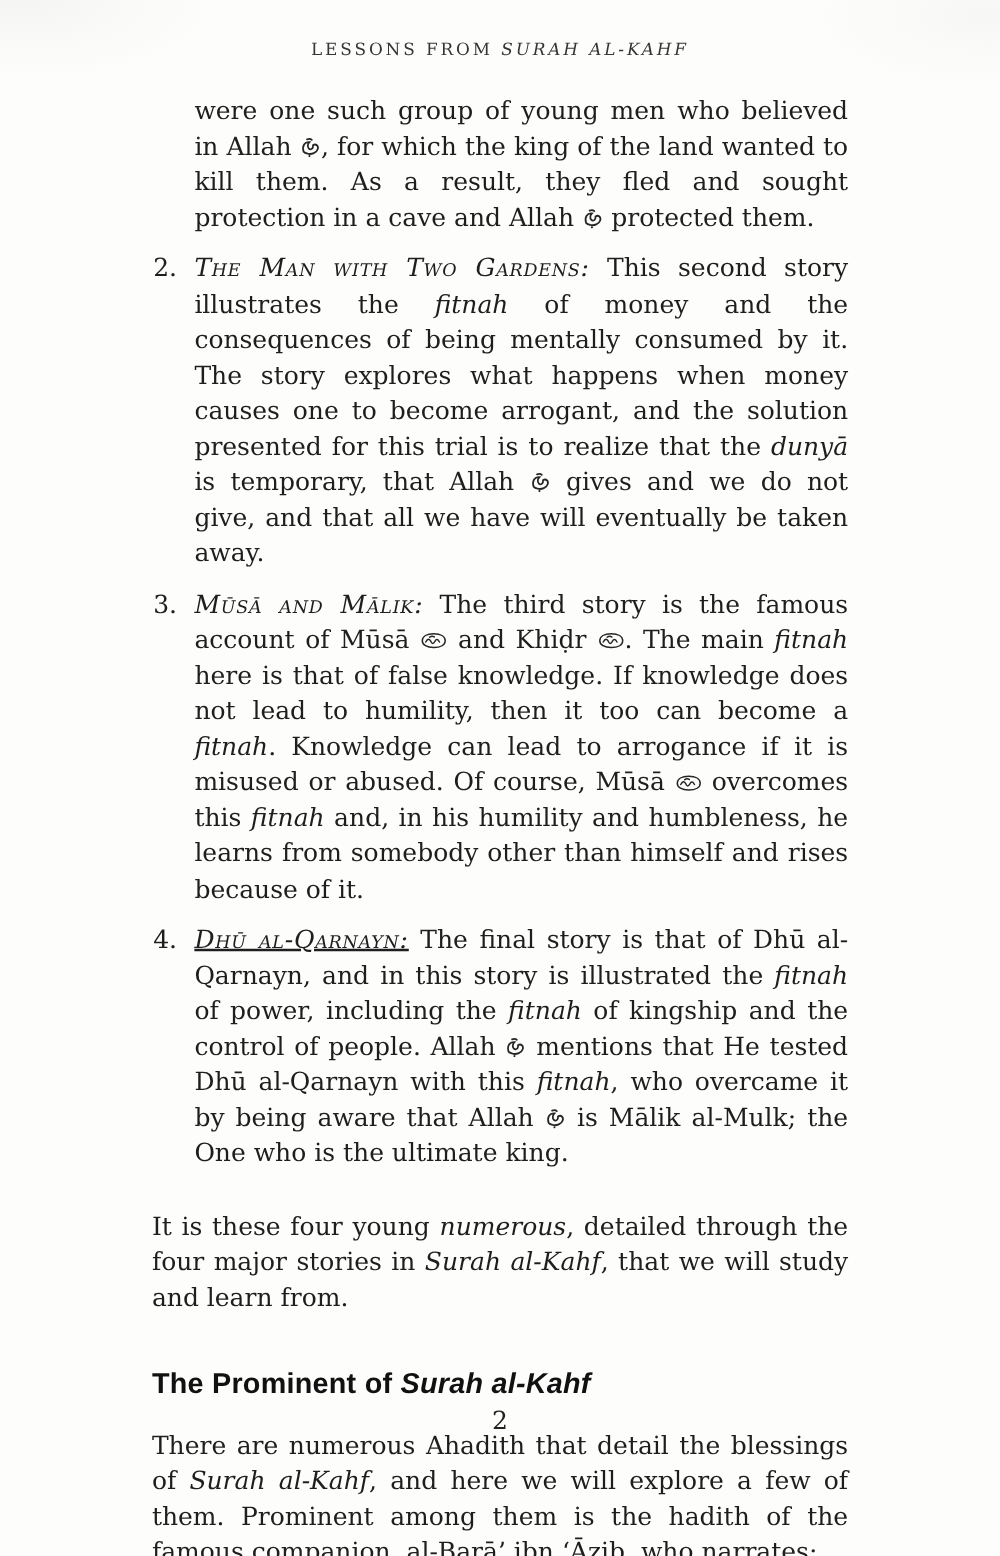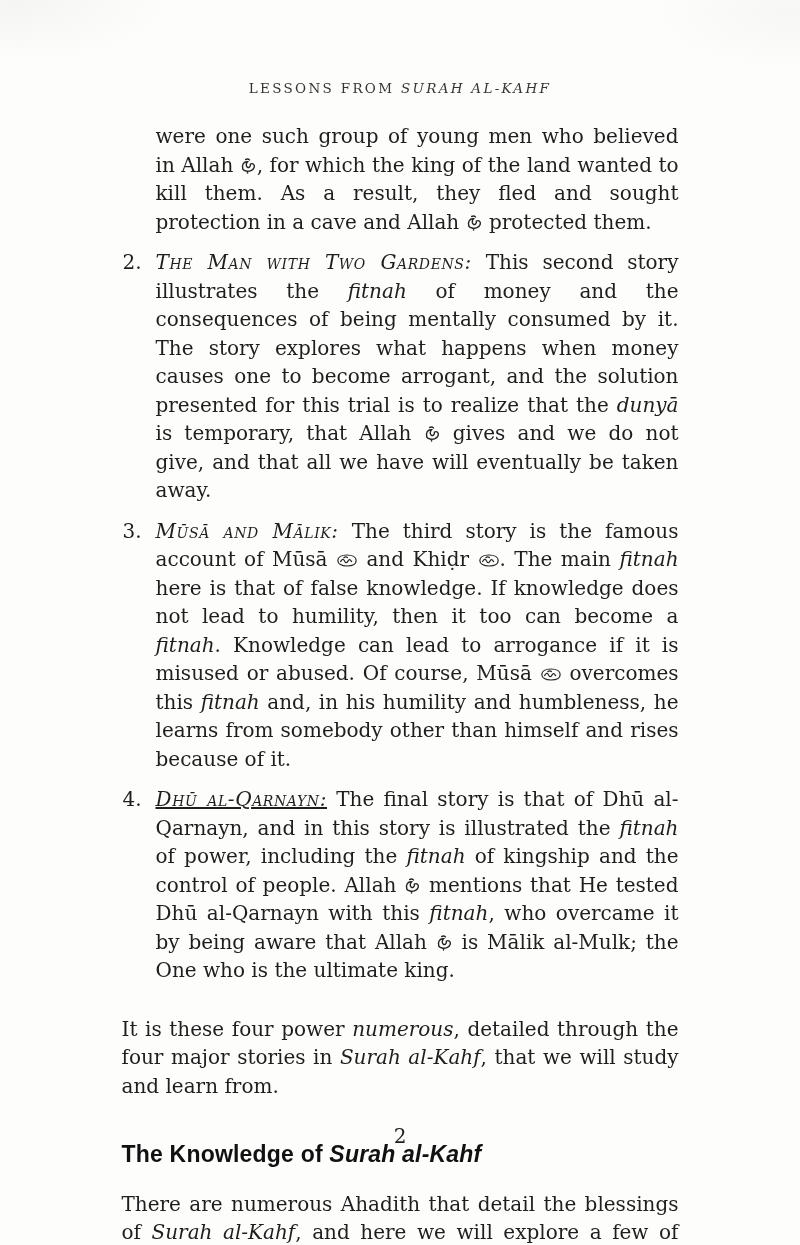--- a/index.html
+++ b/index.html
@@ -10,21 +10,21 @@
     margin: 0 auto;
     background:
       radial-gradient(220px 90px at 2% 0%, rgba(90,90,90,0.05), rgba(0,0,0,0) 70%),
       radial-gradient(200px 80px at 99% 1%, rgba(90,90,90,0.04), rgba(0,0,0,0) 70%),
       #fdfdfc;
     color: #1e1e1e;
     font-family: "DejaVu Serif", "Liberation Serif", serif;
     overflow: hidden;
   }
   .running-header {
-    padding-top: 80px;
+    padding-top: 32px;
     text-align: center;
     font-size: 13.5px;
     letter-spacing: 2.3px;
     color: #353535;
     white-space: nowrap;
   }
   .running-header .hd-italic { font-style: italic; }
   .content {
     width: 557px;
     margin: 26px auto 0 auto;
@@ -133,23 +133,23 @@
               </svg></span><span> mentions that He tested Dhū al-Qarnayn with this </span><span class="st-italic">fitnah</span><span>, who overcame it by being aware that Allah </span><span class="hon"><svg viewBox="0 0 18 17" width="17" height="16" aria-hidden="true">
                 <g fill="none" stroke="#262626" stroke-width="1.5" stroke-linecap="round">
                   <path d="M3 12 C1.5 7 4 3.5 8 4 C6.5 5.5 6 8 7.5 9.5 C9 11 11.5 9.5 11 6.5 C13.5 5 16 7 15 10 C14 13 10 14.6 6.5 13.8 C5 13.5 3.8 13 3 12 Z"></path>
                   <path d="M6 1.6 Q8.5 0.4 10 2"></path>
                 </g>
                 <circle cx="8" cy="15.8" r="0.9" fill="#262626"></circle>
               </svg></span><span> is Mālik al-Mulk; the One who is the ultimate king.</span></span>
       </li>
     </ol>
 
-    <p class="para"><span>It is these four power </span><span class="st-italic">numerous</span><span>, detailed through the four major stories in </span><span class="st-italic">Surah al-Kahf</span><span>, that we will study and learn from.</span></p>
+    <p class="para"><span>It is these four young </span><span class="st-italic">numerous</span><span>, detailed through the four major stories in </span><span class="st-italic">Surah al-Kahf</span><span>, that we will study and learn from.</span></p>
 
-    <h2 class="section-heading"><span>The Knowledge of </span><span class="st-italic">Surah al-Kahf</span></h2>
+    <h2 class="section-heading"><span>The Prominent of </span><span class="st-italic">Surah al-Kahf</span></h2>
 
     <p class="para blessings"><span>There are numerous Ahadith that detail the blessings of </span><span class="st-italic">Surah al-Kahf</span><span>, and here we will explore a few of them. Prominent among them is the hadith of the famous companion, al-Barā’ ibn ‘Āzib, who narrates:</span></p>
 
   </div>
 
   <div class="page-number">2</div>
 
 </div>
 
 </body></html>

